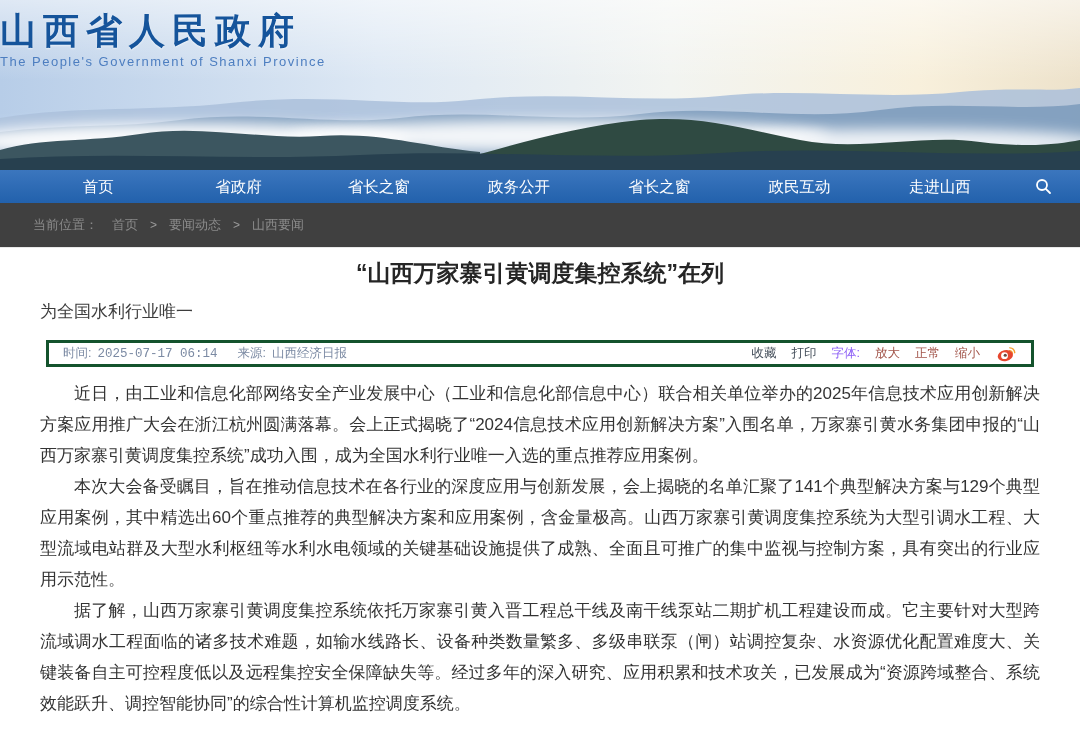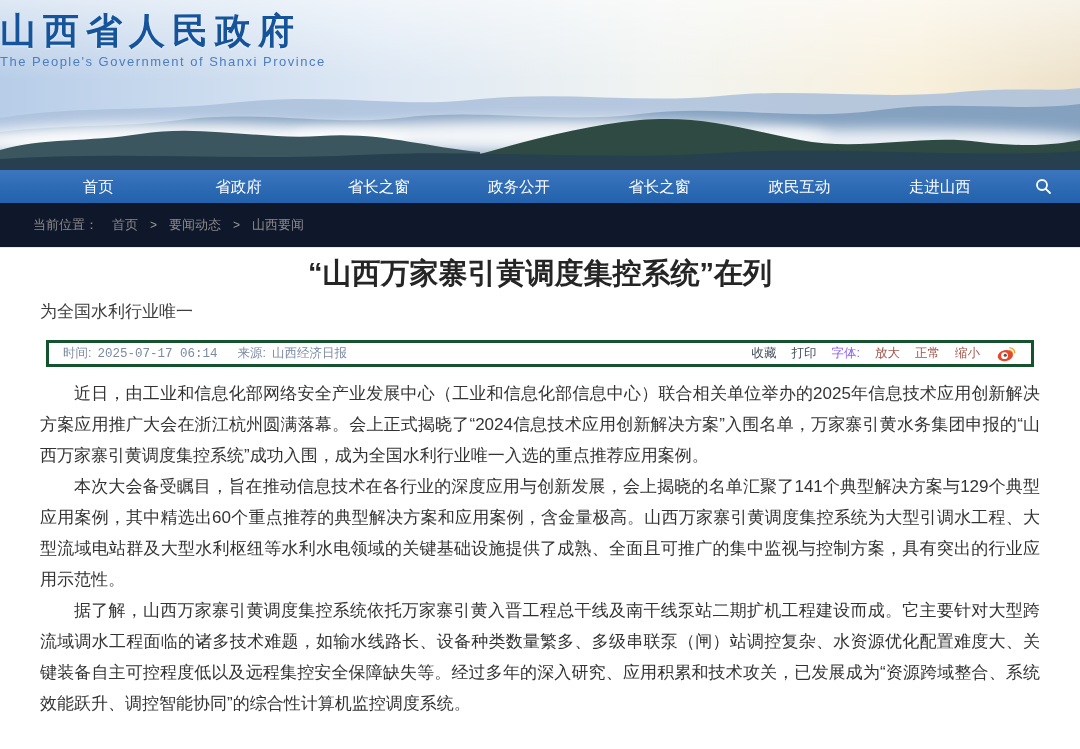--- a/index.html
+++ b/index.html
@@ -17,29 +17,29 @@
 
   
   .mainnav { width:1080px; height:33px; background:linear-gradient(#3b76be,#2261ac);
              display:flex; align-items:center; padding:0 28px; }
   .mainnav a { flex:1; text-align:center; color:#fff; font-size:15.5px; text-decoration:none;
                line-height:33px; white-space:nowrap; cursor:pointer; }
   .nav-search { width:42px; display:flex; justify-content:flex-end; align-items:center; cursor:pointer; }
 
   
   .breadcrumb { height:45px; display:flex; align-items:center; padding-left:33px;
-                font-size:13px; color:#8a8a8a; border-bottom:1px solid #e9e9e9; background:#0f172a; }
+                font-size:13px; color:#8a8a8a; border-bottom:1px solid #e9e9e9; background:#404040; }
   .breadcrumb a { color:#8a8a8a; text-decoration:none; cursor:pointer; }
   .breadcrumb .sep { margin:0 12px; color:#9a9a9a; font-size:12px; }
   .breadcrumb .bc-label { margin-right:14px; }
 
   
   .content { padding:0 40px; }
   .supertitle { margin-top:26px; text-align:center; font-size:19px; font-weight:bold; color:#3d3d3d; line-height:30px; }
-  .art-title  { margin-top:6px; text-align:center; font-size:29px; font-weight:bold; color:#252525; line-height:38px; }
+  .art-title  { margin-top:6px; text-align:center; font-size:23px; font-weight:bold; color:#252525; line-height:38px; }
   .art-subtitle { margin-top:6px; font-size:17px; color:#3d3d3d; line-height:28px; }
 
   .metabar { margin:14px 6px 0 6px; height:27px; border:3px solid #14532d;
              display:flex; align-items:center; justify-content:space-between; padding:0 14px;
              font-size:12.5px; }
   .meta-left { color:#7b8aa3; display:flex; align-items:center; gap:6px; white-space:nowrap; }
   .meta-left .val { margin-right:14px;font-family:Liberation Mono, monospace; }
   .meta-right { display:flex; align-items:center; gap:15px; white-space:nowrap; }
   .meta-right a { text-decoration:none; cursor:pointer; }
   .act { color:#454f5b; }

